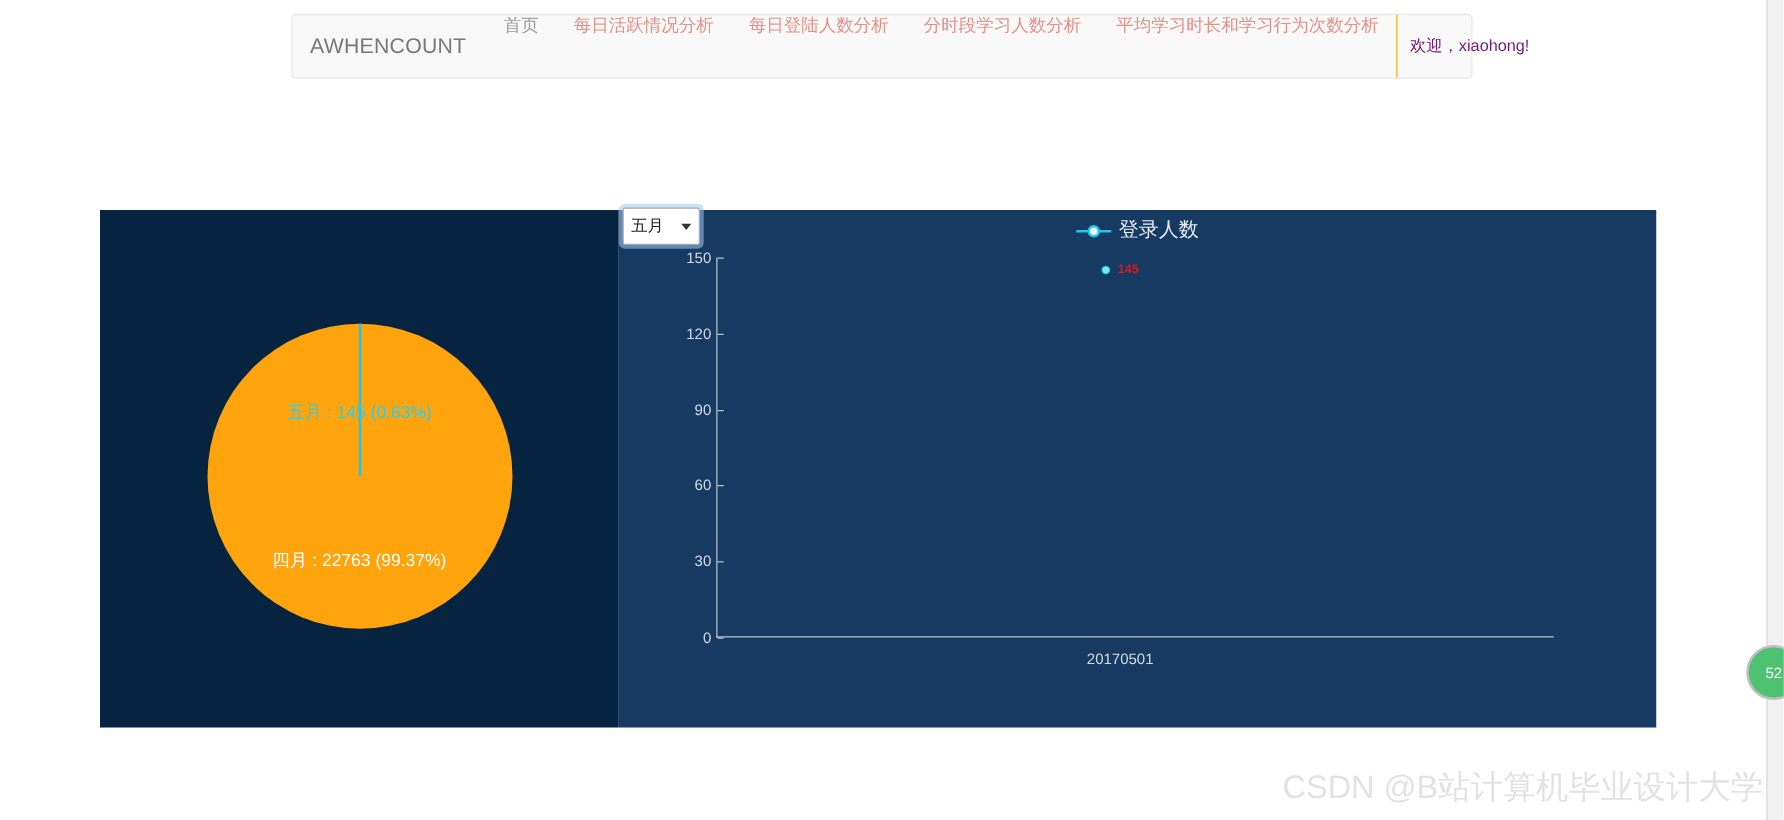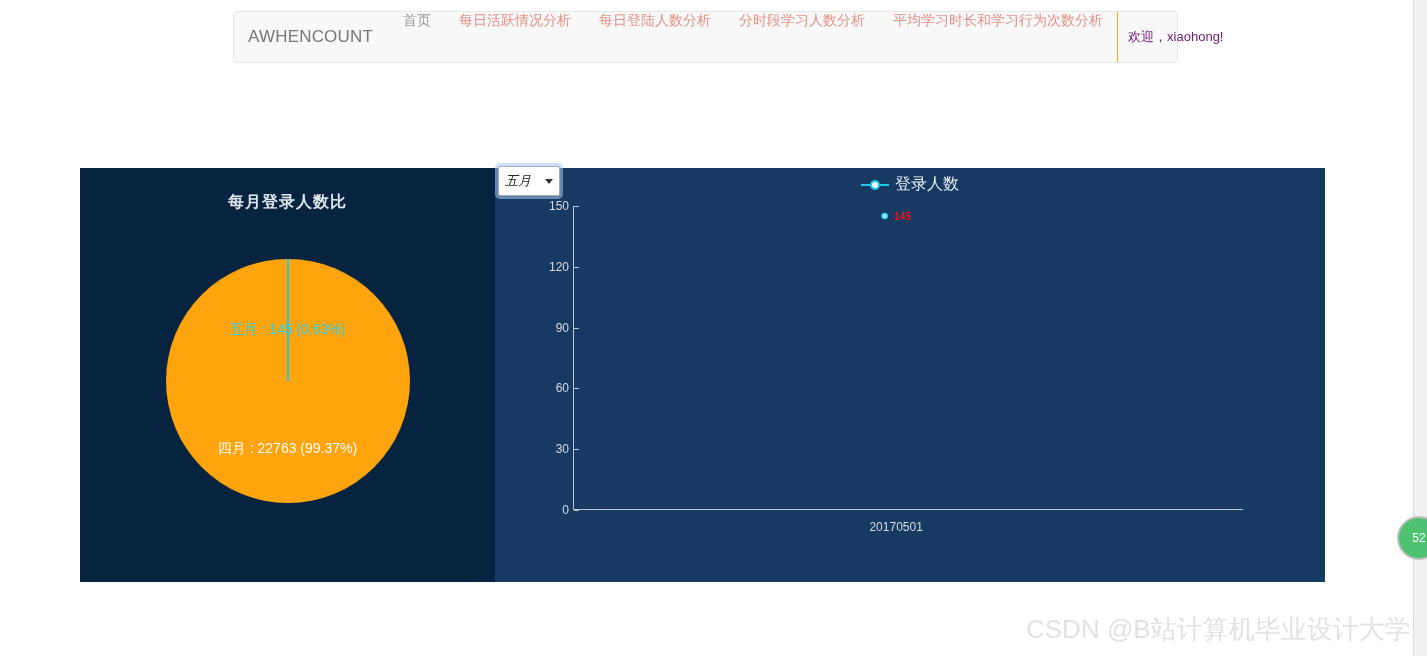--- a/index.html
+++ b/index.html
@@ -133,21 +133,20 @@
     background: #ffffff;
     border: 1px solid #a9a9a9;
     border-radius: 2px;
     display: flex; align-items: center;
     padding: 0 6px;
     font-size: 13px;
     color: #222222;
     cursor: pointer;
     box-shadow: 0 0 0 3px rgba(160,200,245,0.55);
     z-index: 5;
-    font-style: italic;
   }
   .month-select .sel-val { flex: 1; }
   .caret {
     width: 0; height: 0;
     border-left: 4px solid transparent;
     border-right: 4px solid transparent;
     border-top: 5px solid #333333;
   }
 
   
@@ -275,21 +274,20 @@
       <li class="nav-item link">每日登陆人数分析</li>
       <li class="nav-item link">分时段学习人数分析</li>
       <li class="nav-item link">平均学习时长和学习行为次数分析</li>
     </ul>
     <div class="nav-welcome">欢迎，xiaohong!</div>
   </nav>
 
   <div class="dash">
 
     <div class="panel-left">
-      <div class="pie-title">每月登录人数比</div>
       <div class="pie-wrap">
         <div class="pie-disc"></div>
         <div class="pie-sliver"></div>
         <div class="pie-label small">五月 : 145 (0.63%)</div>
         <div class="pie-label big">四月 : 22763 (99.37%)</div>
       </div>
     </div>
 
     <div class="panel-right">
 

